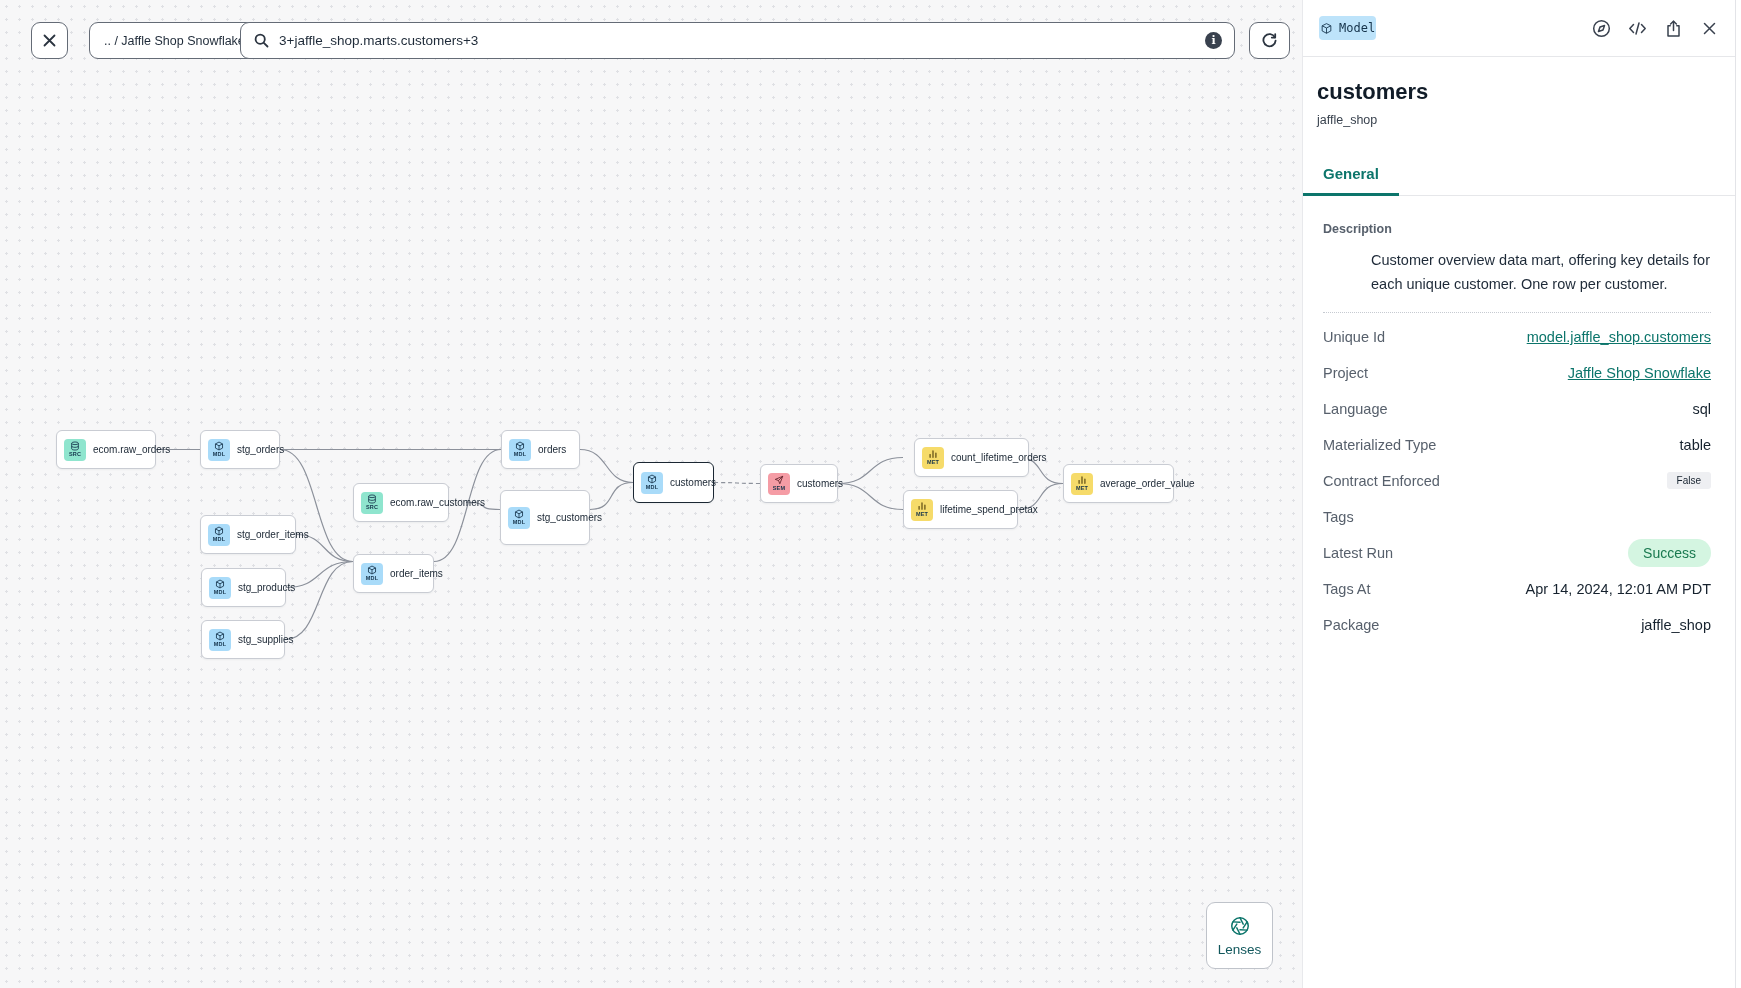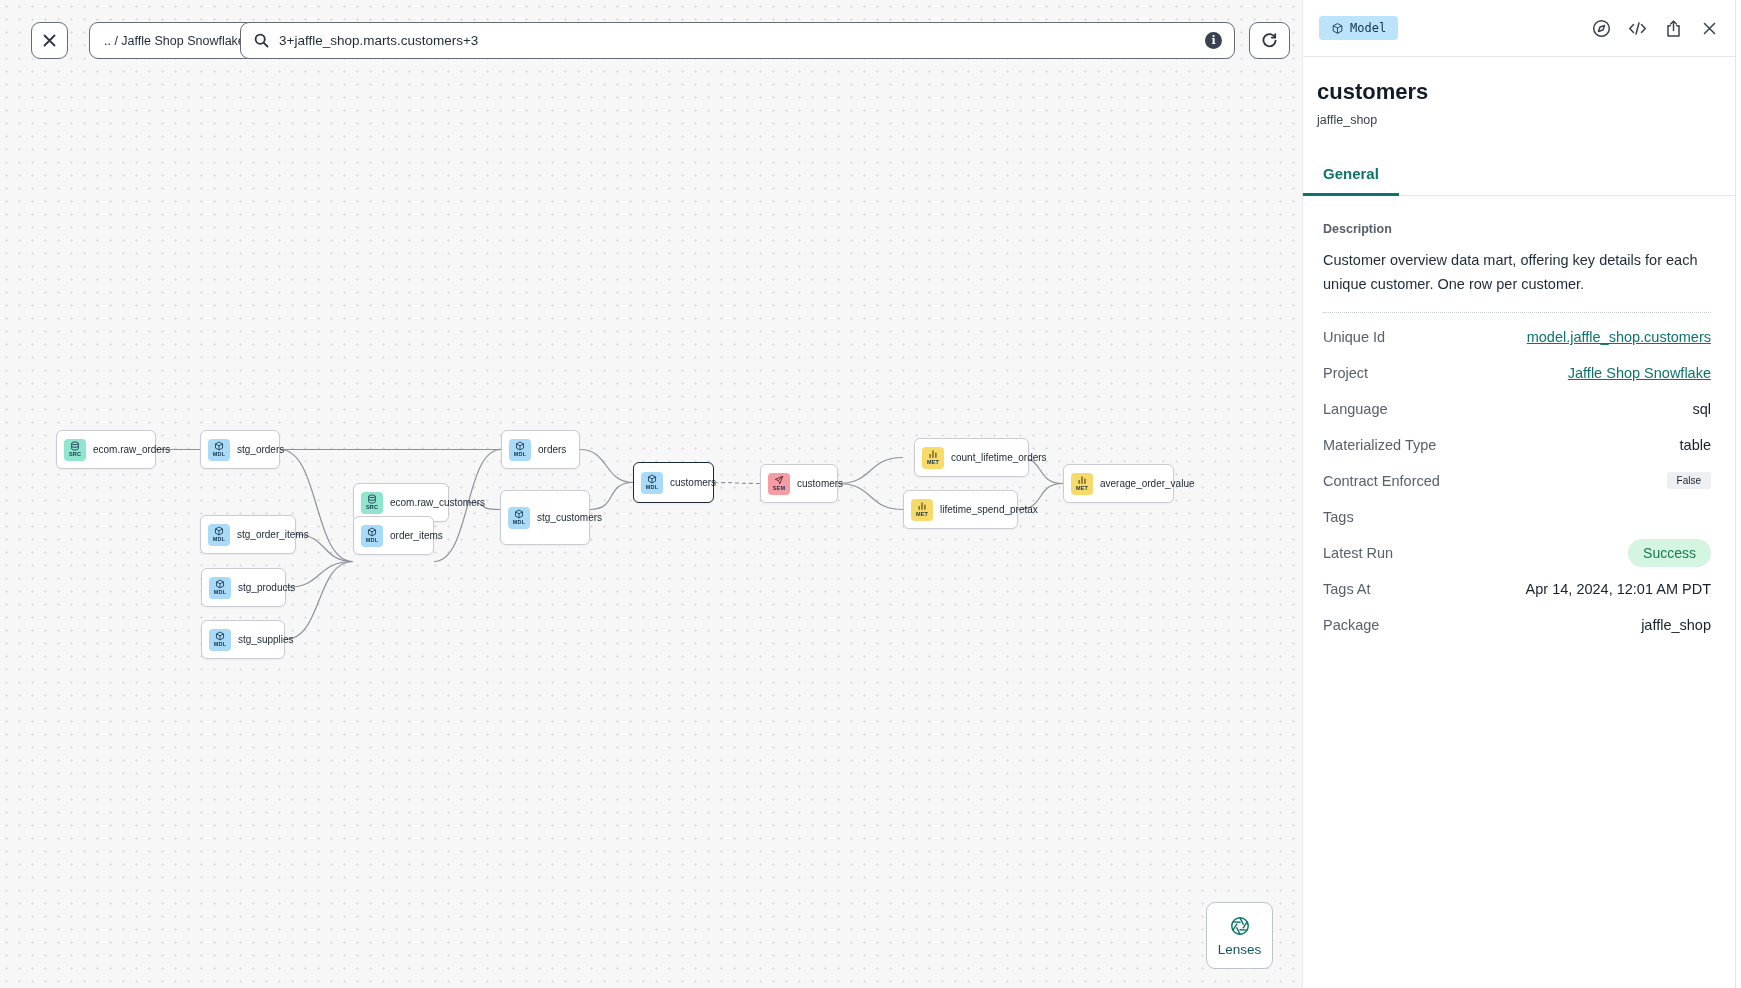--- a/index.html
+++ b/index.html
@@ -53,39 +53,39 @@
   .lenses-label { font-size:13.5px; color:#11575C; }
 
   
   .panel { position:absolute; left:1302px; top:0; width:433px; height:988px; background:#fff;
     border-left:1px solid #E8E9EC; }
   .right-strip { position:absolute; left:1735px; top:0; width:6px; height:988px; background:#fff;
     border-left:1px solid #E3E4E8; }
   .panel-header { height:57px; display:flex; align-items:center; justify-content:space-between;
     padding:0 16px; border-bottom:1px solid #E6E7EA; }
   .type-badge { display:flex; align-items:center; gap:6px; background:#BDE3FA; color:#14324A;
-    border-radius:4px; padding:5px 12px; font-family:"DejaVu Sans Mono", monospace;
+    border-radius:4px; padding:5px 1px; font-family:"DejaVu Sans Mono", monospace;
     font-size:12px; }
   .type-badge svg { width:13px; height:13px; }
   .type-badge svg * { stroke:#14324A; stroke-width:1.6; fill:none; stroke-linejoin:round; }
   .panel-actions { display:flex; align-items:center; gap:17px; }
   .pa-icon { width:19px; height:19px; cursor:pointer; }
   .pa-icon * { stroke:#39414E; stroke-width:1.5; fill:none; stroke-linecap:round; stroke-linejoin:round; }
 
   .panel-title-wrap { padding:22px 18px 0 14px; }
   .panel-title { font-size:22px; font-weight:bold; color:#111C28; }
   .panel-subtitle { font-size:12.5px; color:#39424E; margin-top:8px; }
 
   .tabs { margin-top:38px; border-bottom:1px solid #E6E7EA; display:flex;text-align:right; }
   .tab { padding:0 20px 11px 20px; font-size:15px; font-weight:bold; color:#0C756B;
     border-bottom:3px solid #0C756B; margin-bottom:-1px; cursor:pointer; }
 
   .panel-body { padding:26px 24px 0 20px; }
   .section-label { font-size:12.5px; font-weight:bold; color:#57606C; }
-  .description-text { margin-top:13px; font-size:14.5px; line-height:1.65; color:#1E2A38; }
+  .description-text { margin-top:13px; font-size:14.5px; line-height:1.65; color:#1E2A38;margin-left:48px; }
   .dotted-divider { border:none; border-top:1px dotted #C6CAD1; margin:15px 0 6px 0; }
 
   .detail-row { min-height:36px; display:flex; align-items:center; justify-content:space-between; gap:10px; }
   .detail-label { font-size:14.5px; color:#57606C; flex:none; }
   .detail-value { font-size:14.5px; color:#16222E; font-weight:500; text-align:right; }
   .detail-value.link { color:#0C756B; text-decoration:underline; cursor:pointer; font-weight:500; }
   .detail-value.copyval { color:#0C756B; display:flex; align-items:center; gap:7px; }
   .copy-icon { width:15px; height:15px; cursor:pointer; }
   .copy-icon * { stroke:#39414E; stroke-width:1.5; fill:none; stroke-linejoin:round; }
   .badge-gray { background:#EEEFF2; border-radius:3px; padding:3px 10px; font-size:10px; color:#16222E; }
@@ -174,21 +174,21 @@
           <span class="chip" style="background: rgb(169, 219, 249);">
             <svg viewBox="0 0 24 24" stroke="#14324A" stroke-width="2" fill="none" stroke-linejoin="round">
               <path d="M12 2.5 L20.5 7 L20.5 17 L12 21.5 L3.5 17 L3.5 7 Z"></path>
               <path d="M3.5 7 L12 11.5 L20.5 7"></path>
               <path d="M12 11.5 V21.5"></path>
             </svg>
             <span class="chip-label">MDL</span>
           </span>
           <span class="node-label">stg_supplies</span>
         </div>
-        <div class="node" style="left: 353px; top: 516px; width: 81px; height: 39px;">
+        <div class="node" style="left: 353px; top: 554px; width: 81px; height: 39px;">
           <span class="chip" style="background: rgb(169, 219, 249);">
             <svg viewBox="0 0 24 24" stroke="#14324A" stroke-width="2" fill="none" stroke-linejoin="round">
               <path d="M12 2.5 L20.5 7 L20.5 17 L12 21.5 L3.5 17 L3.5 7 Z"></path>
               <path d="M3.5 7 L12 11.5 L20.5 7"></path>
               <path d="M12 11.5 V21.5"></path>
             </svg>
             <span class="chip-label">MDL</span>
           </span>
           <span class="node-label">order_items</span>
         </div>

